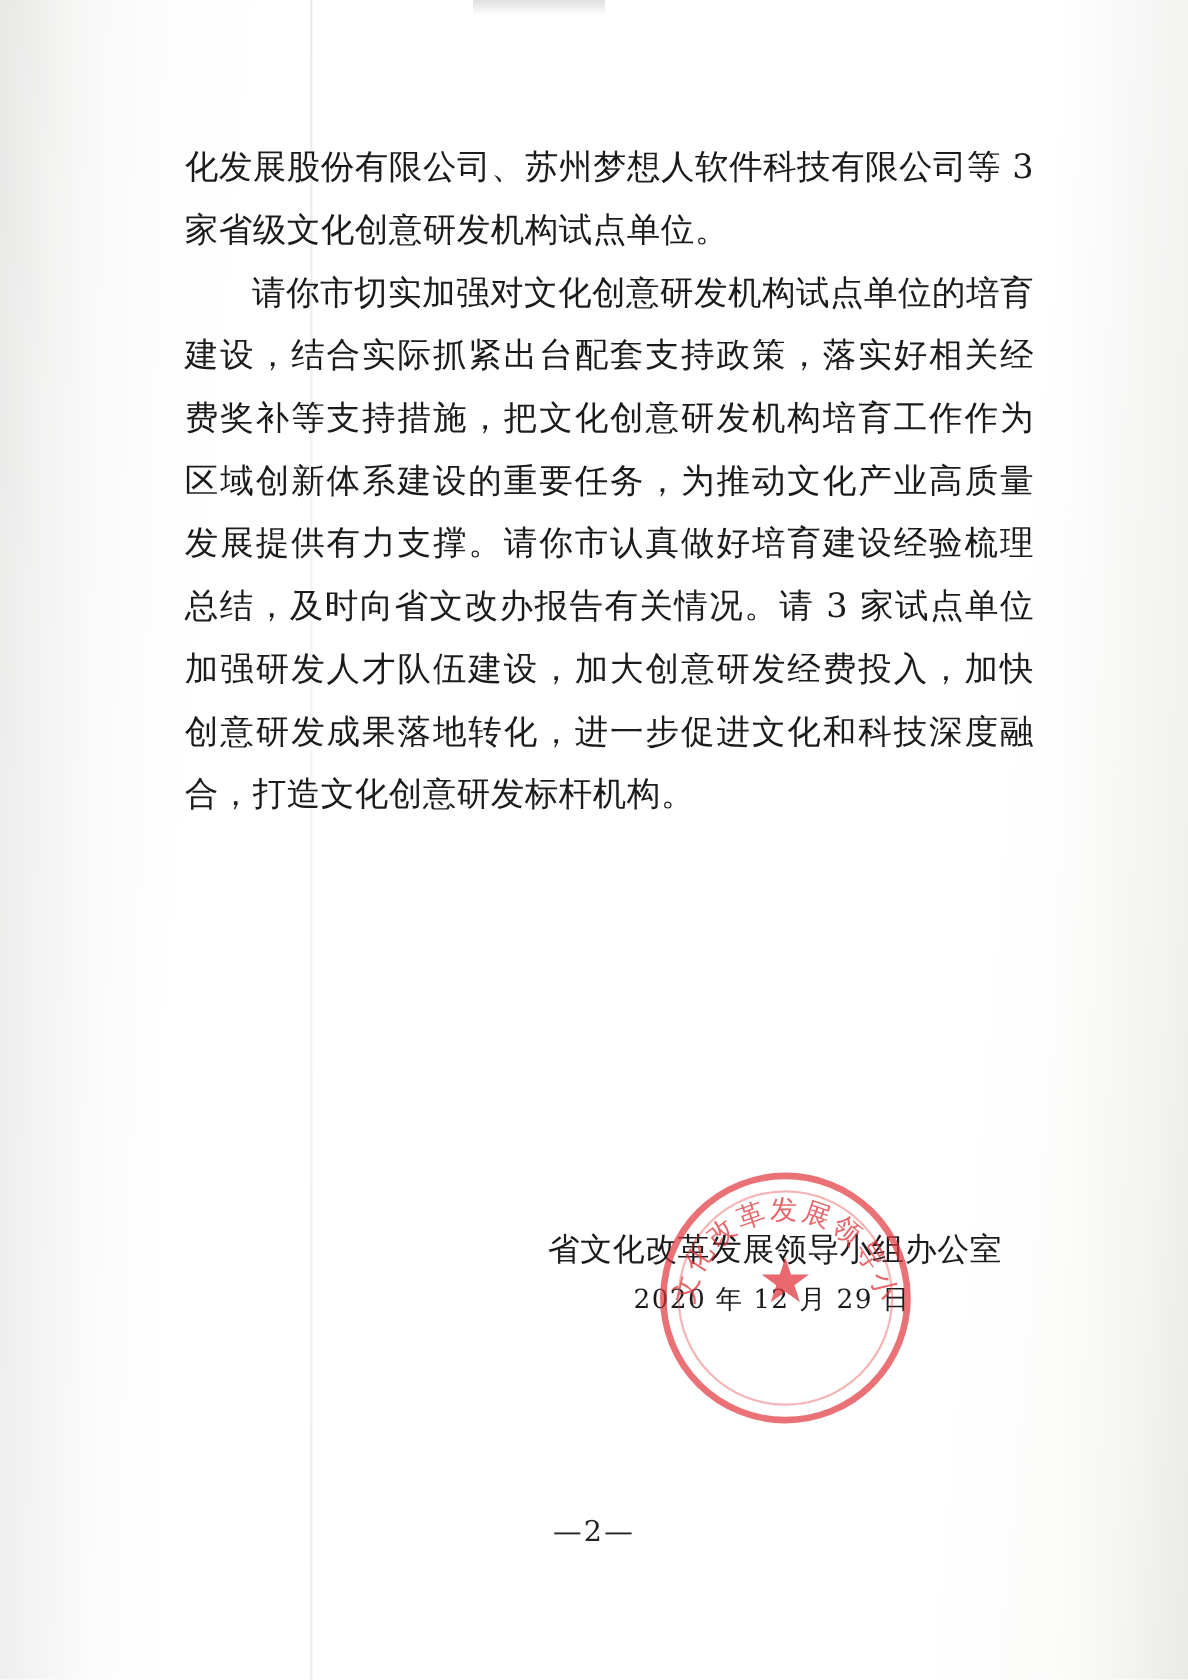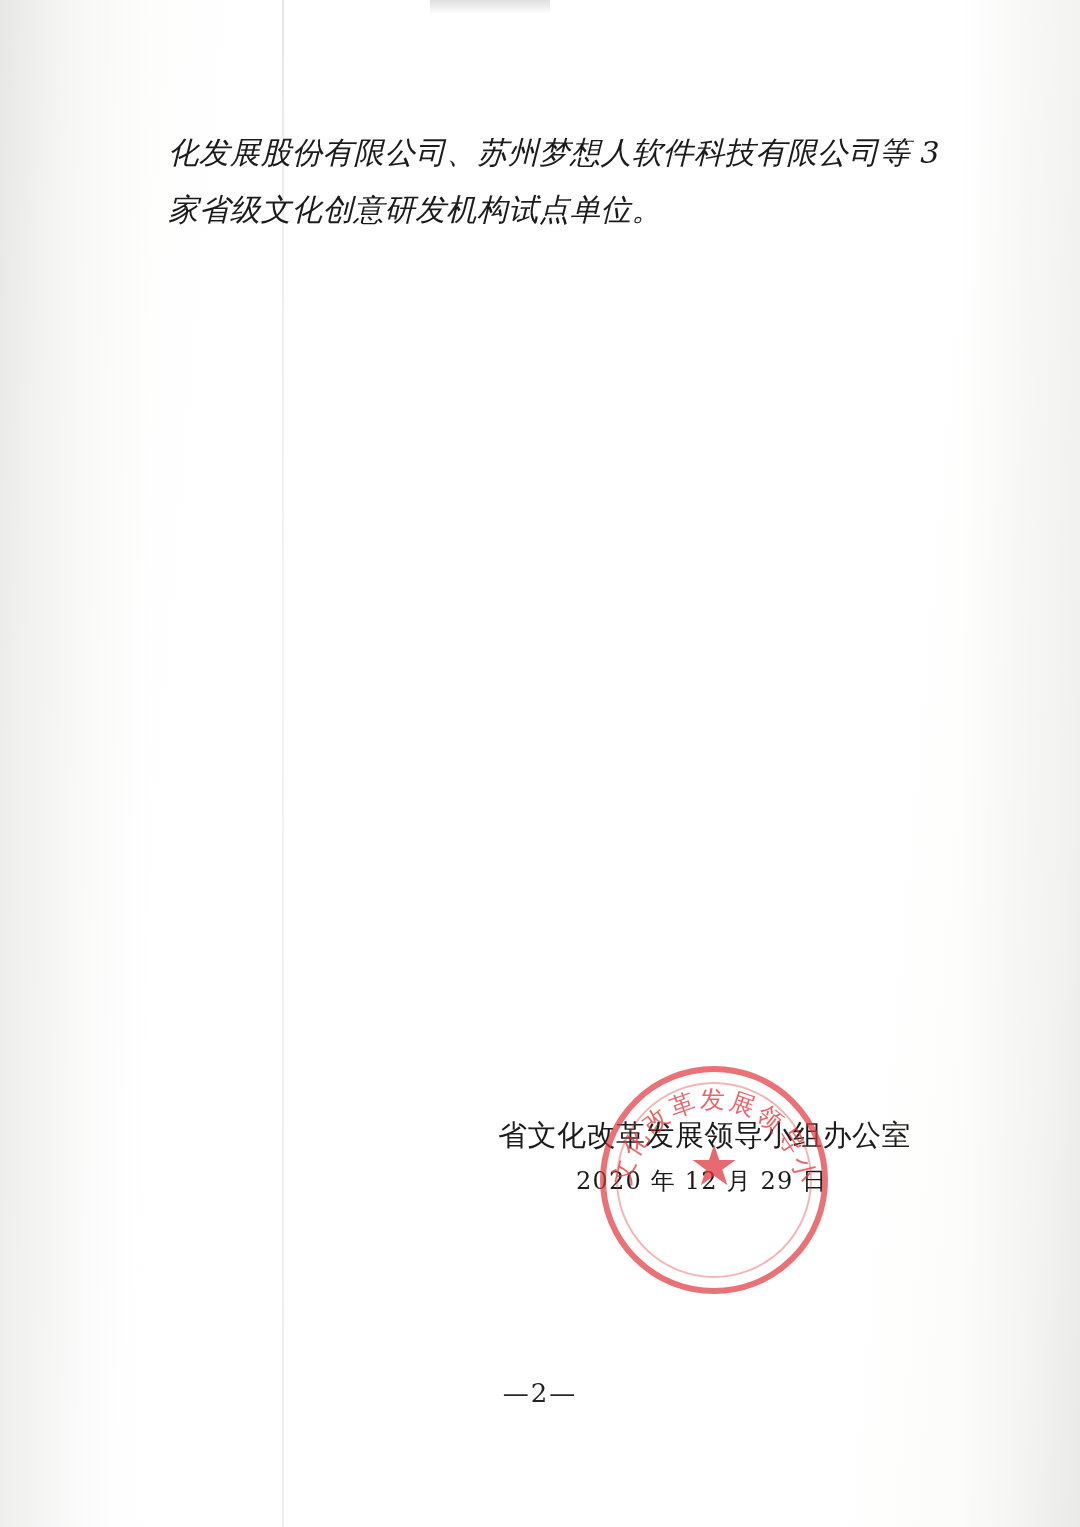--- a/index.html
+++ b/index.html
@@ -63,21 +63,20 @@
 
   .doc-p {
     margin: 0;
     font-size: 30.5px;
     line-height: 57px;
     letter-spacing: 0.4px;
     color: #1b1b1b;
     text-align: justify;
     text-justify: inter-ideograph;
     font-family: "DejaVu Serif", "Liberation Serif", serif;
-    font-style: italic;
   }
   .doc-p.indent { text-indent: 2em; }
   .doc-p + .doc-p { margin-top: 0px; }
 
   .sign-block {
     position: absolute;
     left: 168px;
     top: 1112px;
     width: 772px;
     text-align: left;
@@ -172,20 +171,21 @@
 <body>
 
 <div class="page">
   <div class="scan-band-left"></div>
   <div class="scan-band-right"></div>
   <div class="fold-line"></div>
   <div class="top-smudge"></div>
 
   <div class="content">
     <p class="doc-p">化发展股份有限公司、苏州梦想人软件科技有限公司等 3 家省级文化创意研发机构试点单位。</p>
+    <p class="doc-p indent">请你市切实加强对文化创意研发机构试点单位的培育建设，结合实际抓紧出台配套支持政策，落实好相关经费奖补等支持措施，把文化创意研发机构培育工作作为区域创新体系建设的重要任务，为推动文化产业高质量发展提供有力支撑。请你市认真做好培育建设经验梳理总结，及时向省文改办报告有关情况。请 3 家试点单位加强研发人才队伍建设，加大创意研发经费投入，加快创意研发成果落地转化，进一步促进文化和科技深度融合，打造文化创意研发标杆机构。</p>
   </div>
 
   <div class="sign-block">
     <p class="sign-org">省文化改革发展领导小组办公室</p>
     <p class="sign-date">2020 年 12 月 29 日</p>
   </div>
 
   <div class="seal">
     <div class="seal-ring"></div>
     <div class="seal-ring inner"></div>

